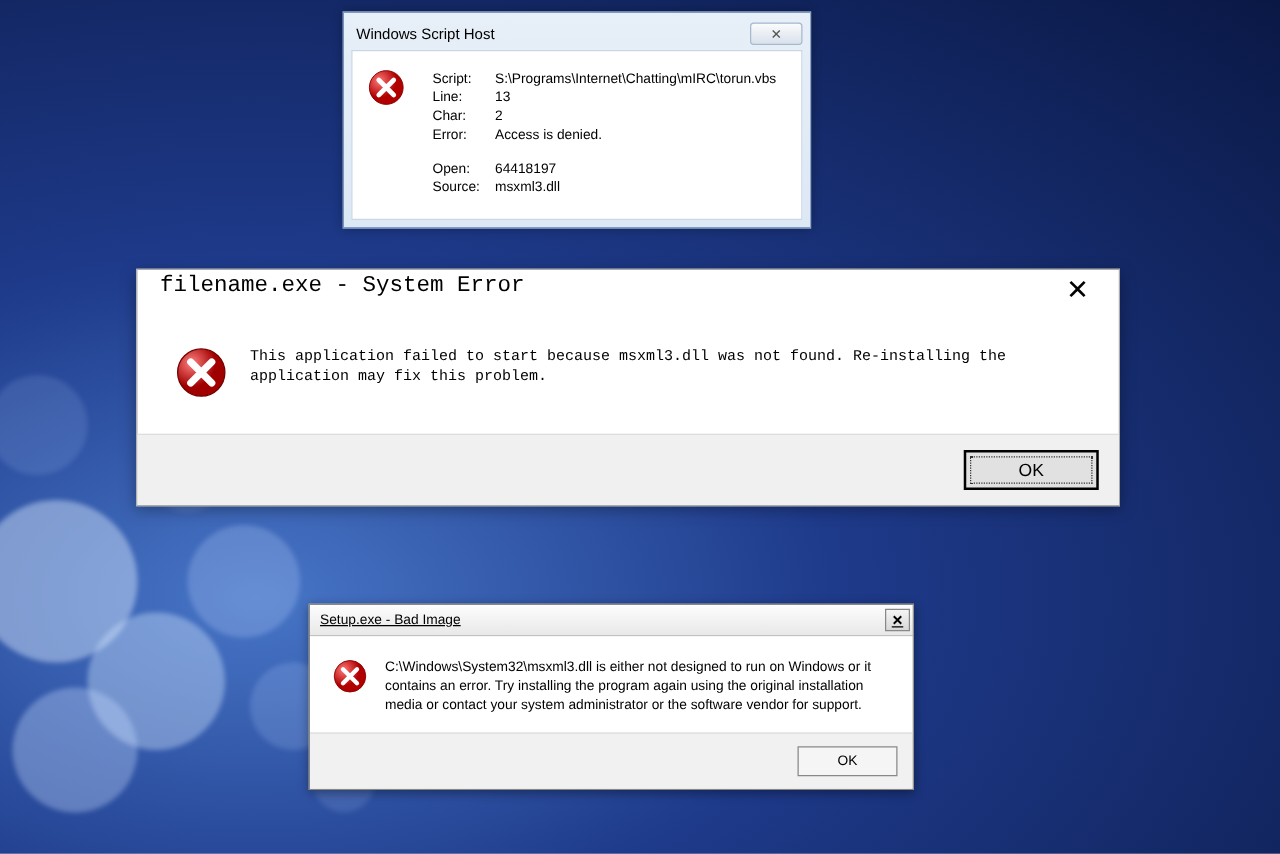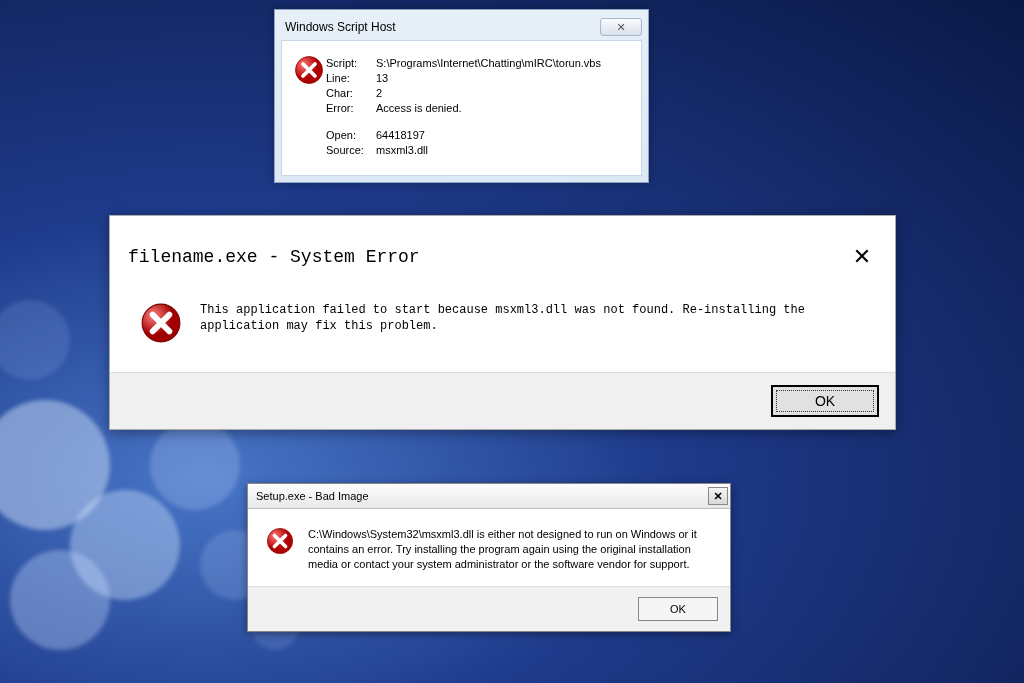--- a/index.html
+++ b/index.html
@@ -50,20 +50,22 @@
       align-items: center;
       justify-content: center;
       font-size: 11px;
       color: #555;
     }
     .dlg1-body {
       background: #fff;
       border: 1px solid #c9d6e6;
       padding: 14px 12px 16px 12px;
       display: flex;
+      gap: 10px;
+      justify-content: space-between;
     }
     .dlg1-rows { font-size: 11px; color: #000; }
     .dlg1-rows table td { padding: 0 6px 1px 0; vertical-align: top; }
     .dlg1-rows table td:first-child { width: 48px; }
     .gap-row td { height: 10px; }
 
     
     .err-icon-sm {
       width: 30px; height: 30px;
       flex-shrink: 0;
@@ -82,22 +84,21 @@
       position: absolute;
       left: 109px; top: 215px;
       width: 787px;
       background: #fff;
       border: 1px solid #aaa;
       box-shadow: 0 3px 12px rgba(0,0,0,0.35);
     }
     .dlg2-titlebar {
       display: flex;
       justify-content: space-between;
-      align-items: center;
-      padding: 28px 18px 10px 18px;
+      padding: 3px 18px 10px 18px;
     }
     .dlg2-title {
       font-family: "Courier New", monospace;
       font-size: 18px;
       color: #000;
     }
     .dlg2-close {
       font-size: 22px;
       color: #000;
       width: 30px;
@@ -143,20 +144,21 @@
     }
     .dlg3-titlebar {
       background: linear-gradient(#fdfdfd, #e8e8e8);
       border-bottom: 1px solid #c0c0c0;
       display: flex;
       justify-content: space-between;
       align-items: center;
       padding: 3px 2px 3px 8px;
       font-size: 11px;
       color: #000;
+      text-decoration: underline;
     }
     .dlg3-close {
       width: 20px; height: 18px;
       background: linear-gradient(#f5f5f5, #d8d8d8);
       border: 1px solid #888;
       display: flex;
       align-items: center;
       justify-content: center;
       font-size: 11px;
       font-weight: bold;

